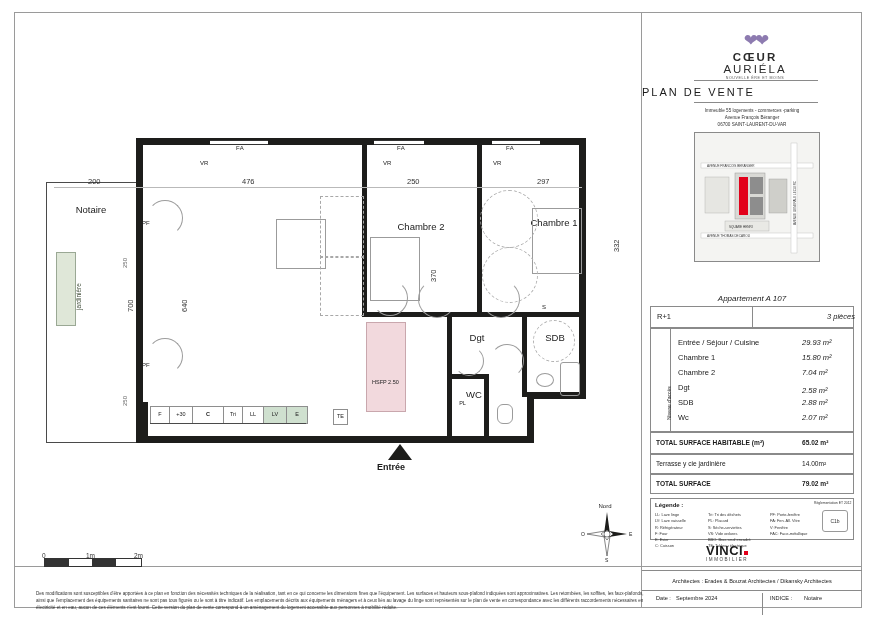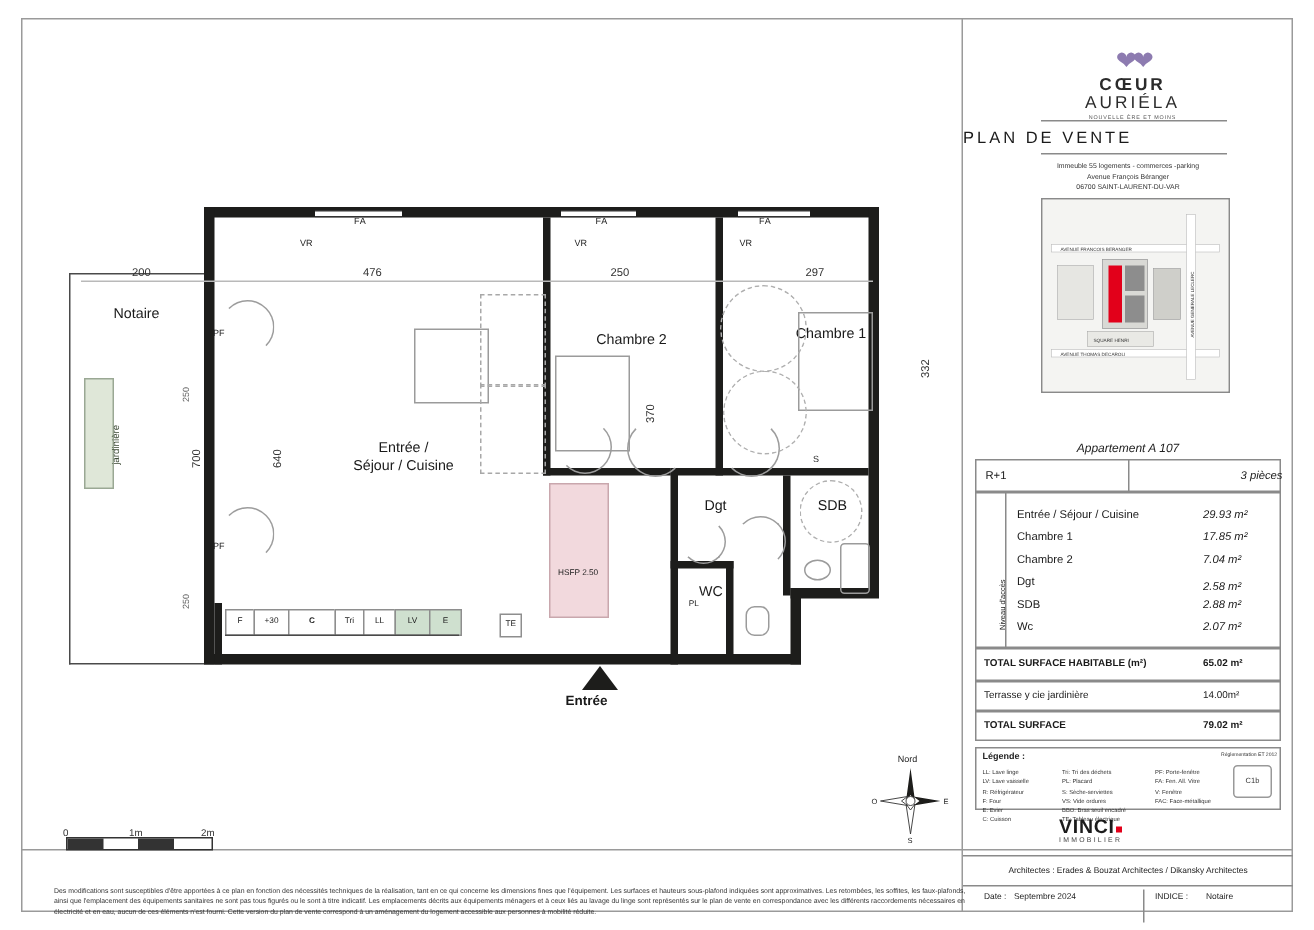--- a/index.html
+++ b/index.html
@@ -89,24 +89,20 @@
     <div class="wall" style="left:348px;top:300px;width:85px;height:5px;"></div>
     <div class="wall" style="left:463px;top:133px;width:5px;height:172px;"></div>
     <div class="wall" style="left:433px;top:300px;width:132px;height:5px;"></div>
     <div class="wall" style="left:433px;top:300px;width:5px;height:131px;"></div>
     <div class="wall" style="left:508px;top:305px;width:5px;height:80px;"></div>
     <div class="wall" style="left:433px;top:362px;width:42px;height:5px;"></div>
     <div class="wall" style="left:470px;top:362px;width:5px;height:64px;"></div>
 
     <div class="wall" style="left:129px;top:390px;width:5px;height:41px;"></div>
 
-    <div class="room-label" style="left:185px;top:281px;width:140px;">
-      <span>Entrée /</span><br>
-      <span>Séjour / Cuisine</span>
-    </div>
     <div class="room-label" style="left:352px;top:209px;width:110px;">Chambre 2</div>
     <div class="room-label" style="left:495px;top:205px;width:90px;">Chambre 1</div>
     <div class="room-label" style="left:443px;top:320px;width:40px;">Dgt</div>
     <div class="room-label" style="left:520px;top:320px;width:42px;">SDB</div>
     <div class="room-label" style="left:440px;top:377px;width:40px;">WC</div>
 
     <div class="furn" style="left:262px;top:207px;width:48px;height:48px;"></div>
     <div class="furn-d" style="left:306px;top:184px;width:42px;height:60px;"></div>
     <div class="furn-d" style="left:306px;top:244px;width:42px;height:58px;"></div>
 
@@ -247,21 +243,21 @@
     <div class="ttxt" style="left:15px;top:300px;">R+1</div>
     <div class="ttxt" style="left:152px;top:300px;font-style:italic;margin-left:33px;">3 pièces</div>
 
     <div class="box" style="left:8px;top:316px;width:204px;height:104px;"></div>
     <div class="tline" style="left:28px;top:316px;width:1px;height:104px;background:#8a8a8a;"></div>
     <div class="vlabel" style="left:24px;top:408px;">Niveau d'accès</div>
 
     <div class="ttxt" style="left:36px;top:326px;">Entrée / Séjour / Cuisine</div>
     <div class="ttxt" style="left:160px;top:326px;font-style:italic;">29.93 m²</div>
     <div class="ttxt" style="left:36px;top:341px;">Chambre 1</div>
-    <div class="ttxt" style="left:160px;top:341px;font-style:italic;">17.85 m²</div>
+    <div class="ttxt" style="left:160px;top:341px;font-style:italic;">15.80 m²</div>
     <div class="ttxt" style="left:36px;top:356px;">Chambre 2</div>
     <div class="ttxt" style="left:160px;top:356px;font-style:italic;">7.04 m²</div>
     <div class="ttxt" style="left:36px;top:371px;">Dgt</div>
     <div class="ttxt" style="left:160px;top:374px;font-style:italic;">2.58 m²</div>
     <div class="ttxt" style="left:36px;top:386px;">SDB</div>
     <div class="ttxt" style="left:160px;top:386px;font-style:italic;">2.88 m²</div>
     <div class="ttxt" style="left:36px;top:401px;">Wc</div>
     <div class="ttxt" style="left:160px;top:401px;font-style:italic;">2.07 m²</div>
 
     <div class="box" style="left:8px;top:420px;width:204px;height:22px;"></div>

